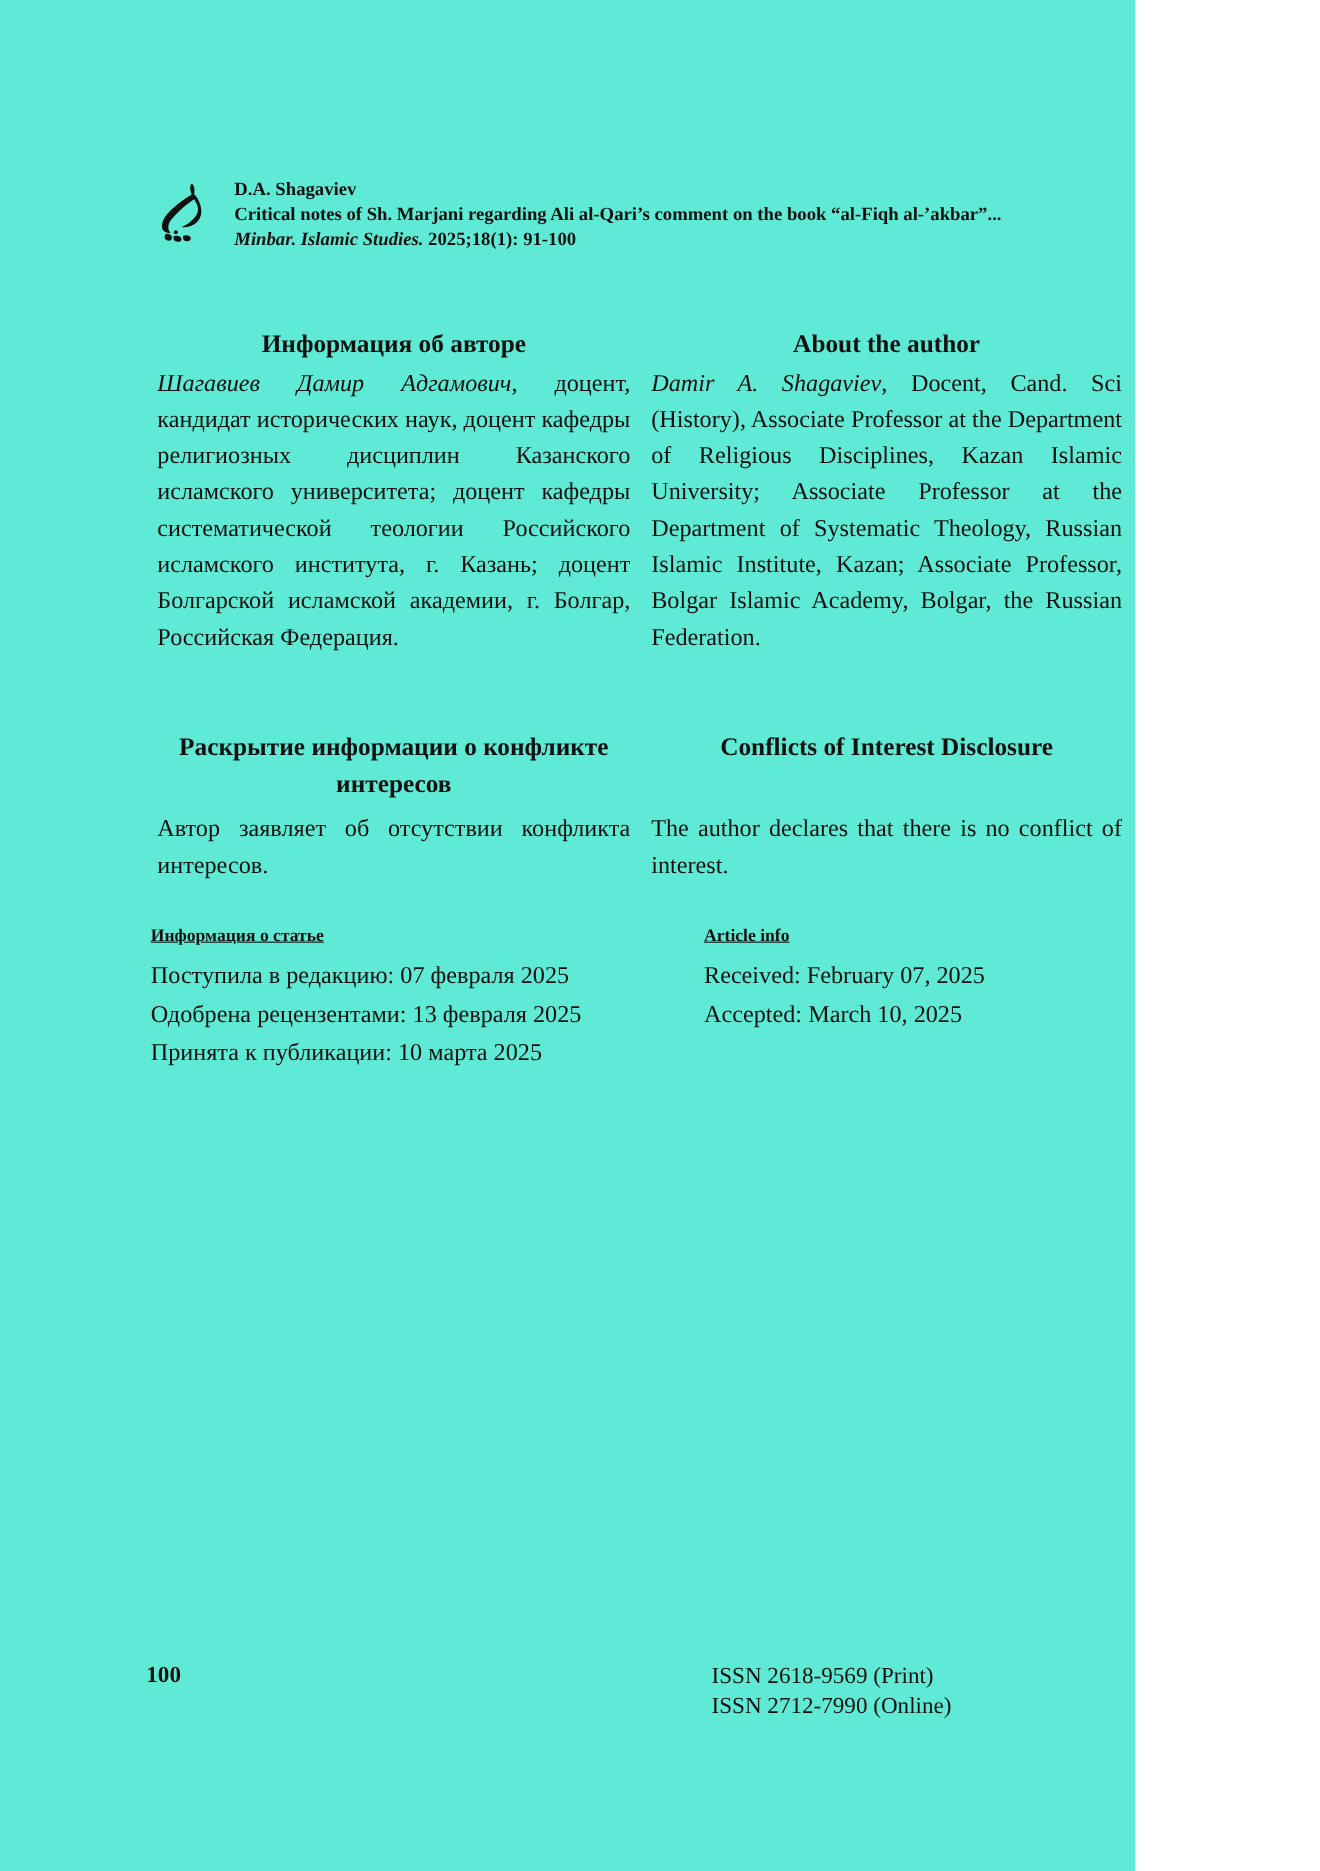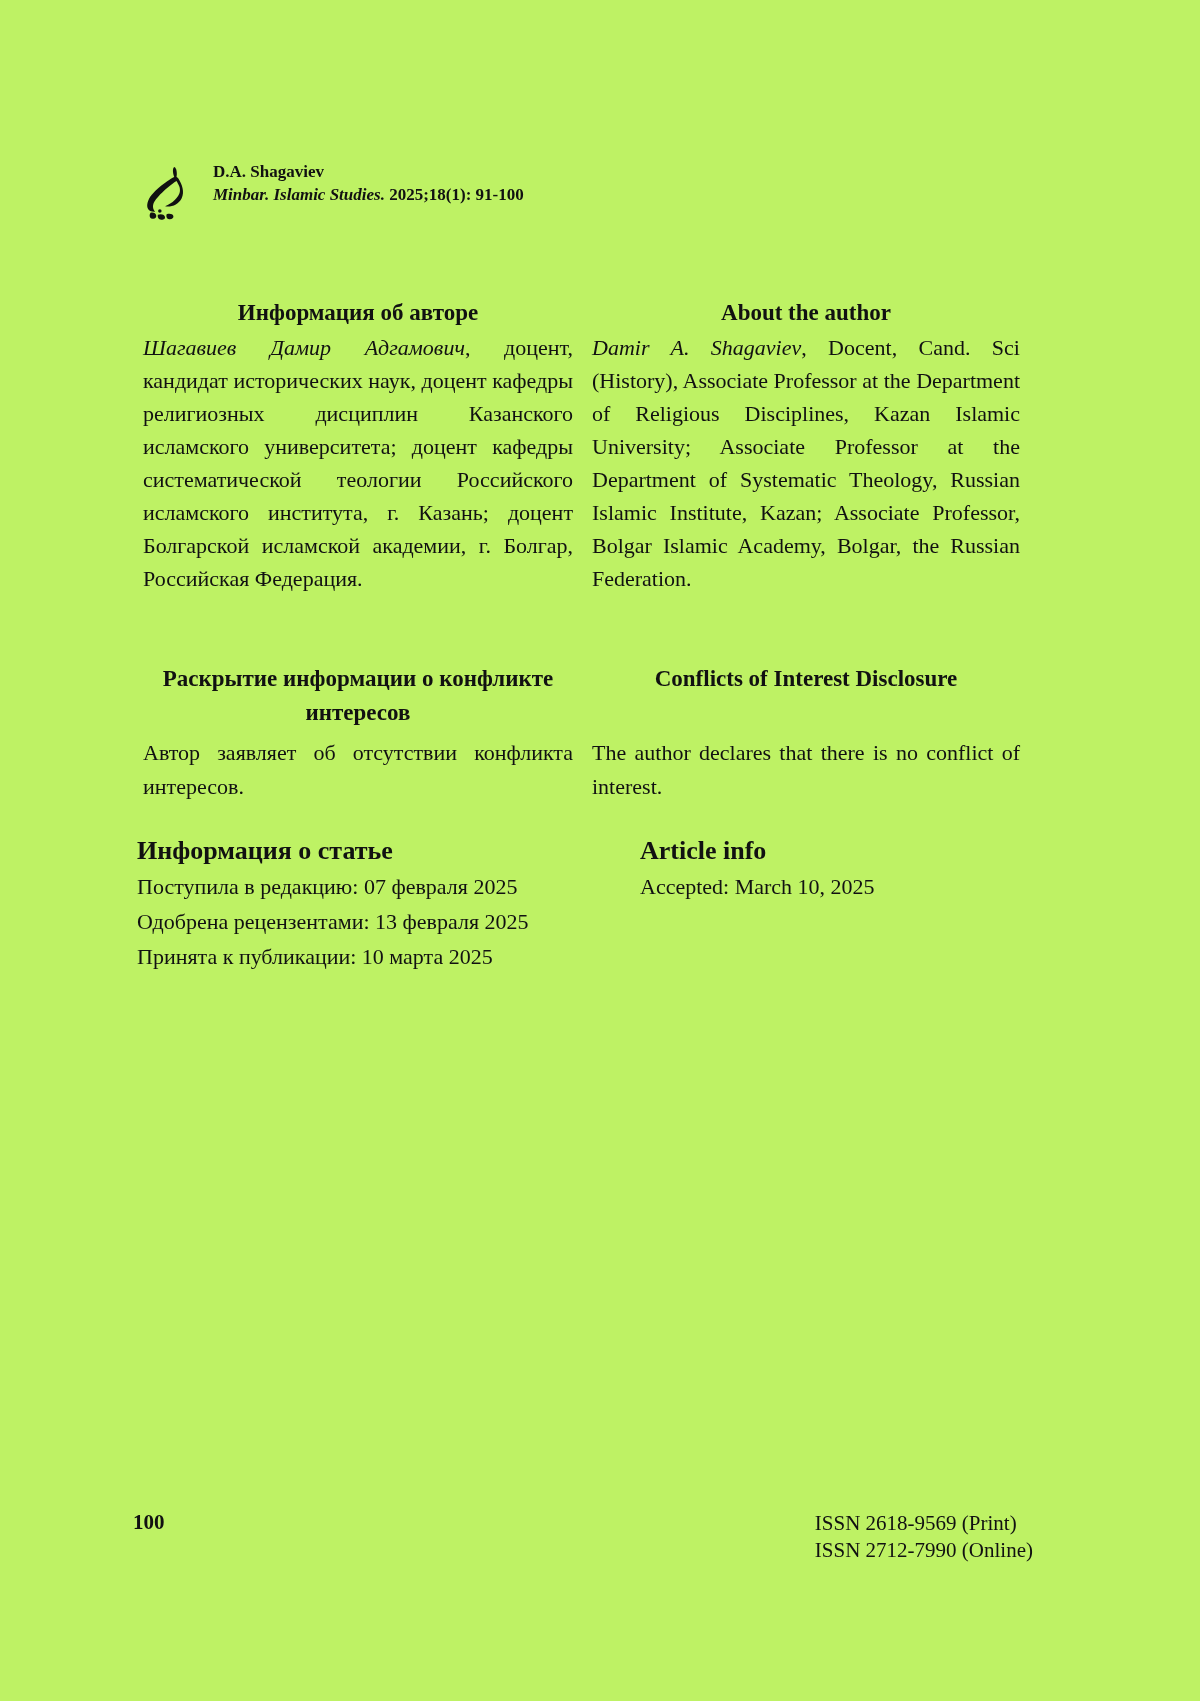--- a/index.html
+++ b/index.html
@@ -4,22 +4,22 @@
 <style>
   html, body { margin: 0; padding: 0; }
   body {
     width: 1200px; height: 1701px;
     background: #ffffff;
     font-family: "Liberation Serif", "DejaVu Serif", serif;
     color: #111111;
   }
   .page {
     position: relative;
-    width: 1200px; height: 1701px;
-    background: #bef264;
+    width: 1032px; height: 1701px;
+    background: #5eead4;
     overflow: hidden;
   }
   
   .running-head { position: absolute; left: 138px; top: 160px; display: flex; }
   .logo { width: 52px; height: 56px; margin-top: 5px; flex: 0 0 auto; }
   .logo svg { display: block; }
   .head-text { margin-left: 23px; font-size: 17px; font-weight: bold; line-height: 23px; white-space: nowrap; }
   .it { font-style: italic; }
   
   .abs { position: absolute; }
@@ -30,21 +30,21 @@
     text-align: center; line-height: 34px;
   }
   p.body-text {
     margin: 0; font-size: 22px; line-height: 33px;
     text-align: justify; hyphens: manual; -webkit-hyphens: manual;
   }
   p.conf-text { line-height: 34px; }
   .bi { font-weight: normal; font-style: italic; }
   
   .info-block { font-size: 22px; }
-  .info-head { margin: 0; font-size: 26px; font-weight: bold; line-height: 34px; }
+  .info-head { margin: 0; font-size: 16px; font-weight: bold; line-height: 34px; text-decoration: underline; }
   .info-lines { margin-top: 1px; line-height: 35px; white-space: nowrap; }
   
   .page-num { position: absolute; left: 133px; top: 1510px; font-size: 21px; font-weight: bold; }
   .issn { position: absolute; right: 167px; top: 1510px; font-size: 21px; line-height: 27px; text-align: left; white-space: nowrap; }
 </style>
 </head>
 <body>
 
 <div class="page">
 
@@ -56,20 +56,21 @@
           <path d="M36 10 C 30 13 14 24 10 33 C 7 40 10 44.5 16.5 44 C 13 40 14 35 19 30 C 25 23.5 32 17.5 37 14.5 C 39 18 41 21 40.2 25 C 39.2 30 33 36 26 38.8 C 32 40 39 37 42 31 C 45 25 42.5 17.5 38.5 11.5 Z"></path>
           <path d="M12 45 C 15 44.2 17 45.5 17.5 47.5 C 18 49.5 16.5 51 14.2 50.8 C 11.8 50.6 10.8 48.7 11.3 46.6 Z"></path>
           <path d="M19 47 C 22 45.8 25 46.6 25.8 48.6 C 26.6 50.6 24.8 52 22.2 51.8 C 19.8 51.6 18.6 49.6 19 47 Z"></path>
           <path d="M27.5 46.5 C 30.5 45.5 33.5 46.2 34 48.2 C 34.5 50.2 32.5 51.6 30 51.3 C 27.6 51 26.8 48.8 27.5 46.5 Z"></path>
           <circle cx="21" cy="43.4" r="1.7"></circle>
         </g>
       </svg>
     </div>
     <div class="head-text">
       <div>D.A. Shagaviev</div>
+      <div>Critical notes of Sh. Marjani regarding Ali al-Qari’s comment on the book “al-Fiqh al-’akbar”...</div>
       <div><span class="it">Minbar. Islamic Studies.</span><span> 2025;18(1): 91-100</span></div>
     </div>
   </header>
 
   <h2 class="sec-head abs col-l" style="top:296px">Информация об авторе</h2>
   <h2 class="sec-head abs col-r" style="top:296px">About the author</h2>
 
   <p class="body-text abs col-l" style="top:331px"><span class="bi">Шагавиев Дамир Адгамович</span><span>, доцент, кандидат исторических наук, доцент ка­федры религиозных дисциплин Казан­ского исламского университета; доцент кафедры систематической теологии Российского исламского института, г. Казань; доцент Болгарской исламской академии, г. Болгар, Российская Феде­рация.</span></p>
   <p class="body-text abs col-r" style="top:331px"><span class="bi">Damir A. Shagaviev</span><span>, Docent, Cand. Sci (History), Associate Professor at the Department of Religious Disciplines, Kazan Islamic University; Associate Professor at the Department of Systematic Theology, Russian Islamic Institute, Kazan; Associate Professor, Bolgar Islamic Academy, Bolgar, the Russian Federation.</span></p>
 
@@ -84,20 +85,21 @@
     <div class="info-lines">
       <div>Поступила в редакцию: 07 февраля 2025</div>
       <div>Одобрена рецензентами: 13 февраля 2025</div>
       <div>Принята к публикации: 10 марта 2025</div>
     </div>
   </div>
 
   <div class="info-block abs" style="left:640px; top:834px">
     <h3 class="info-head">Article info</h3>
     <div class="info-lines">
+      <div>Received: February 07, 2025</div>
       <div>Accepted: March 10, 2025</div>
     </div>
   </div>
 
   <div class="page-num">100</div>
   <div class="issn">
     <div>ISSN 2618-9569 (Print)</div>
     <div>ISSN 2712-7990 (Online)</div>
   </div>
 

